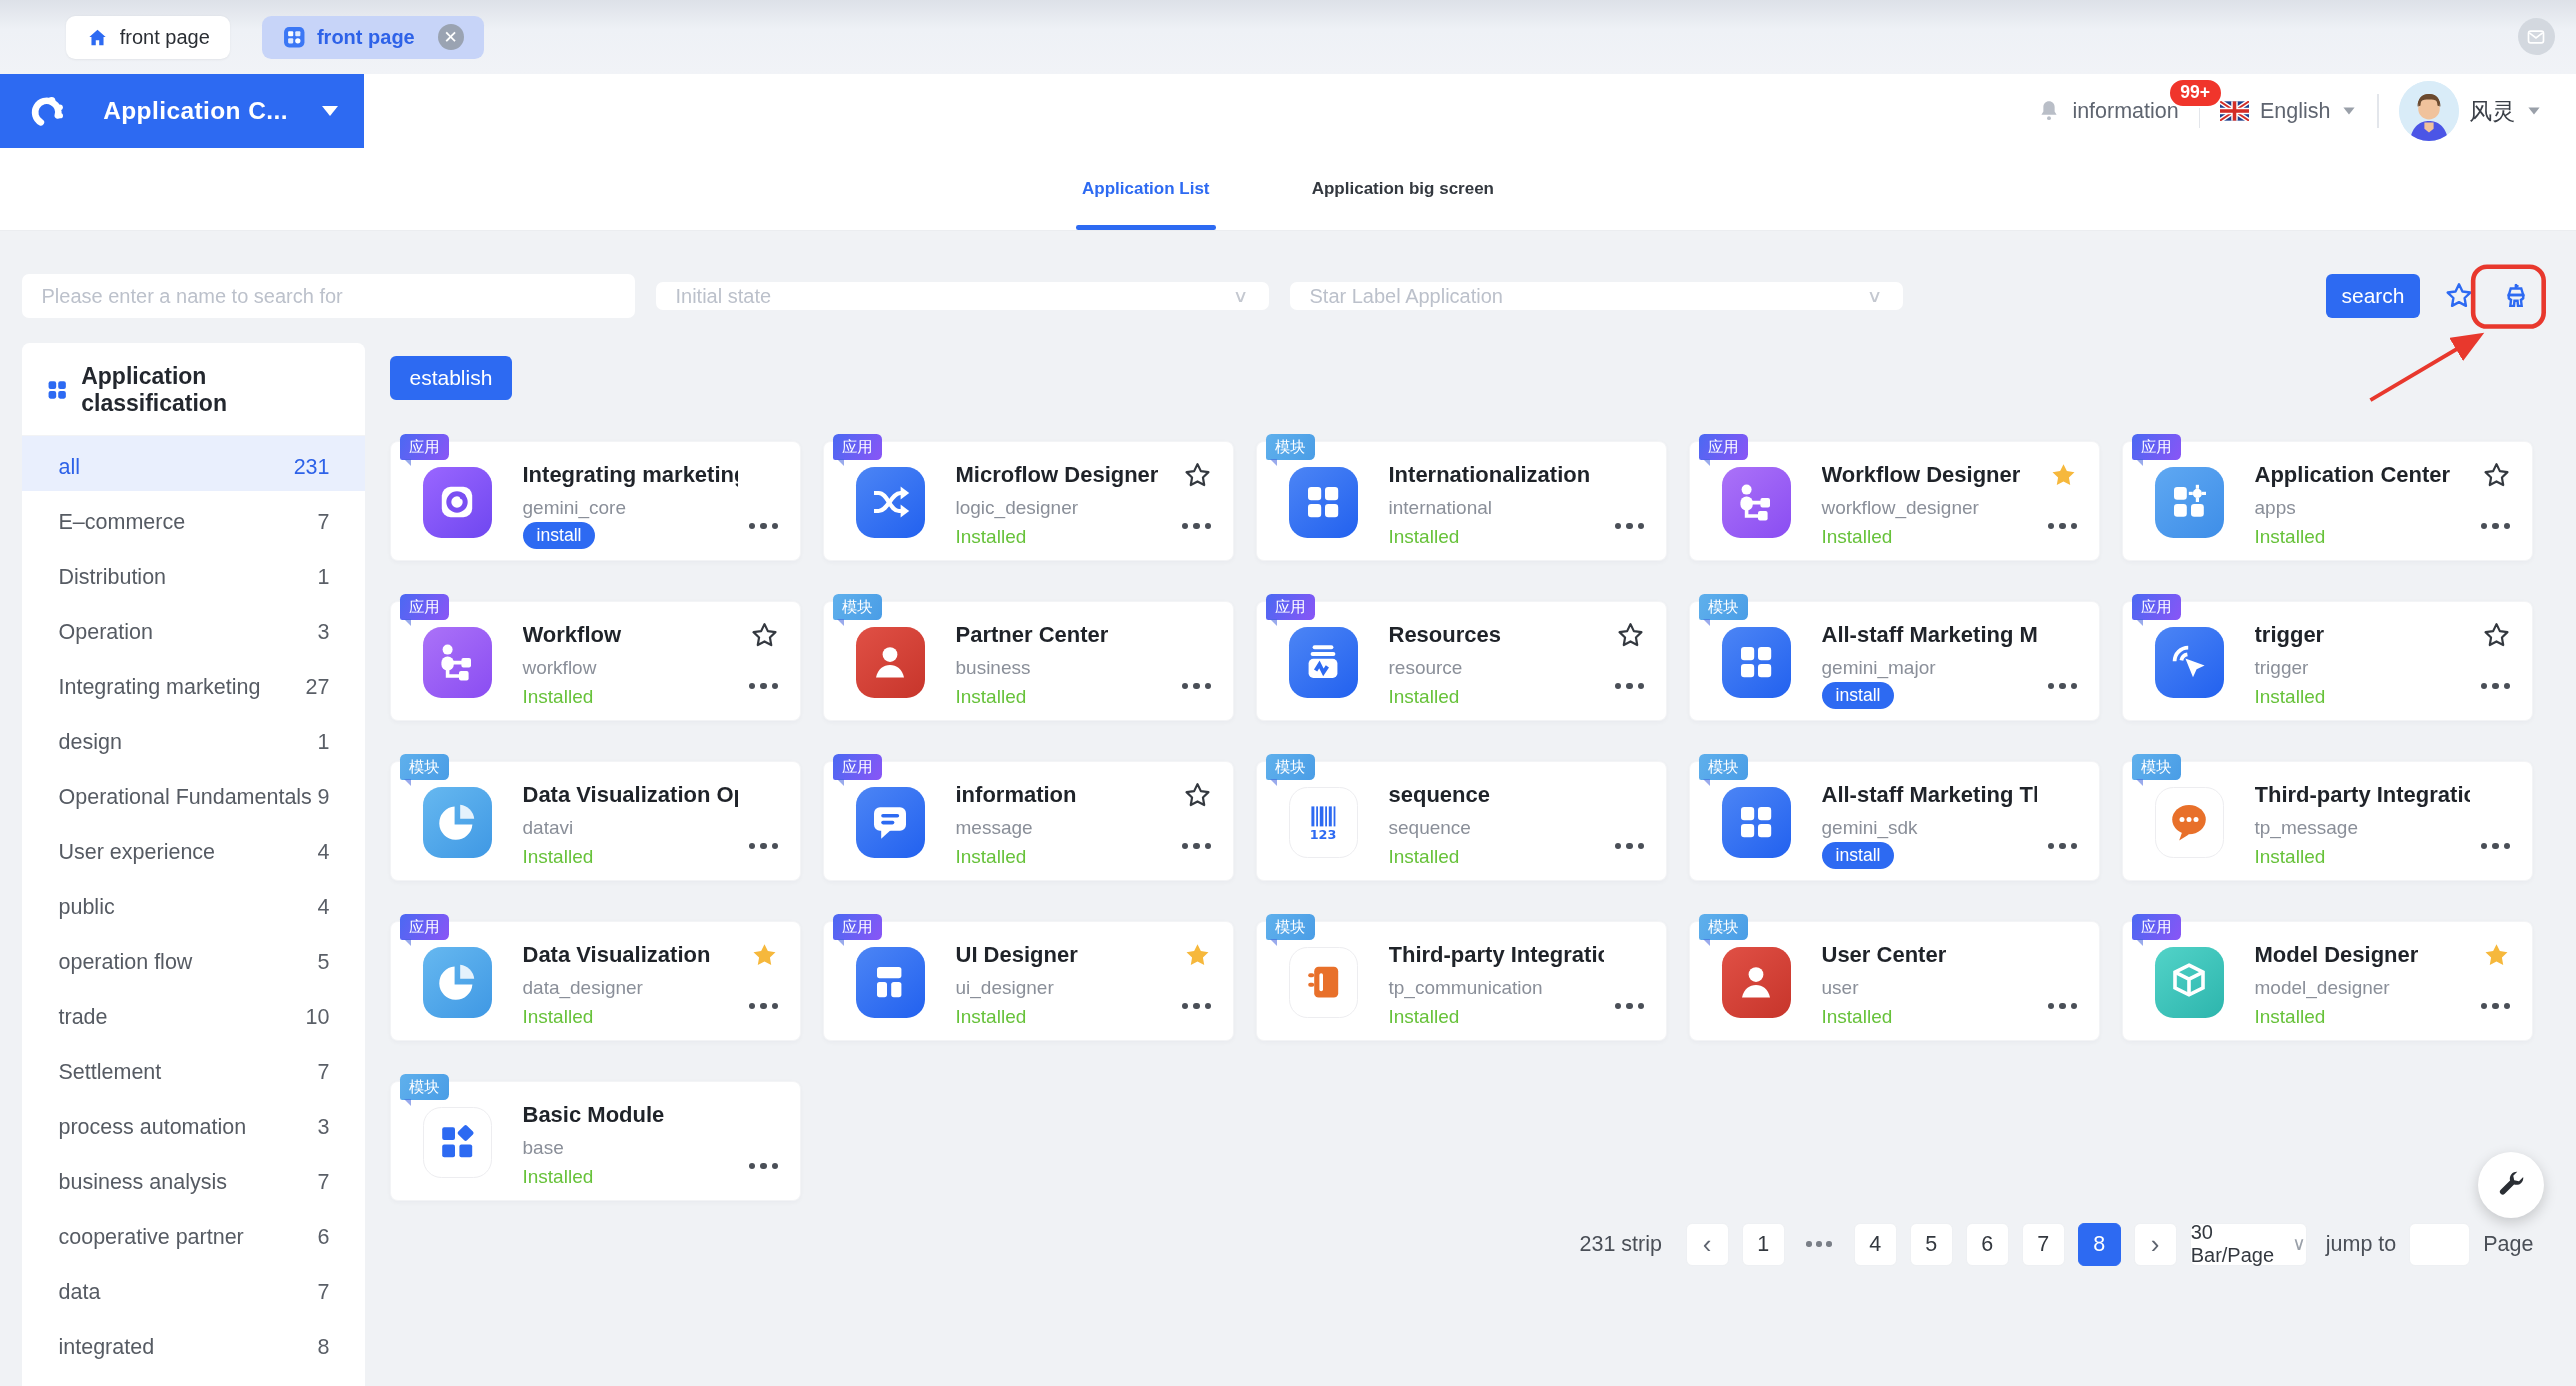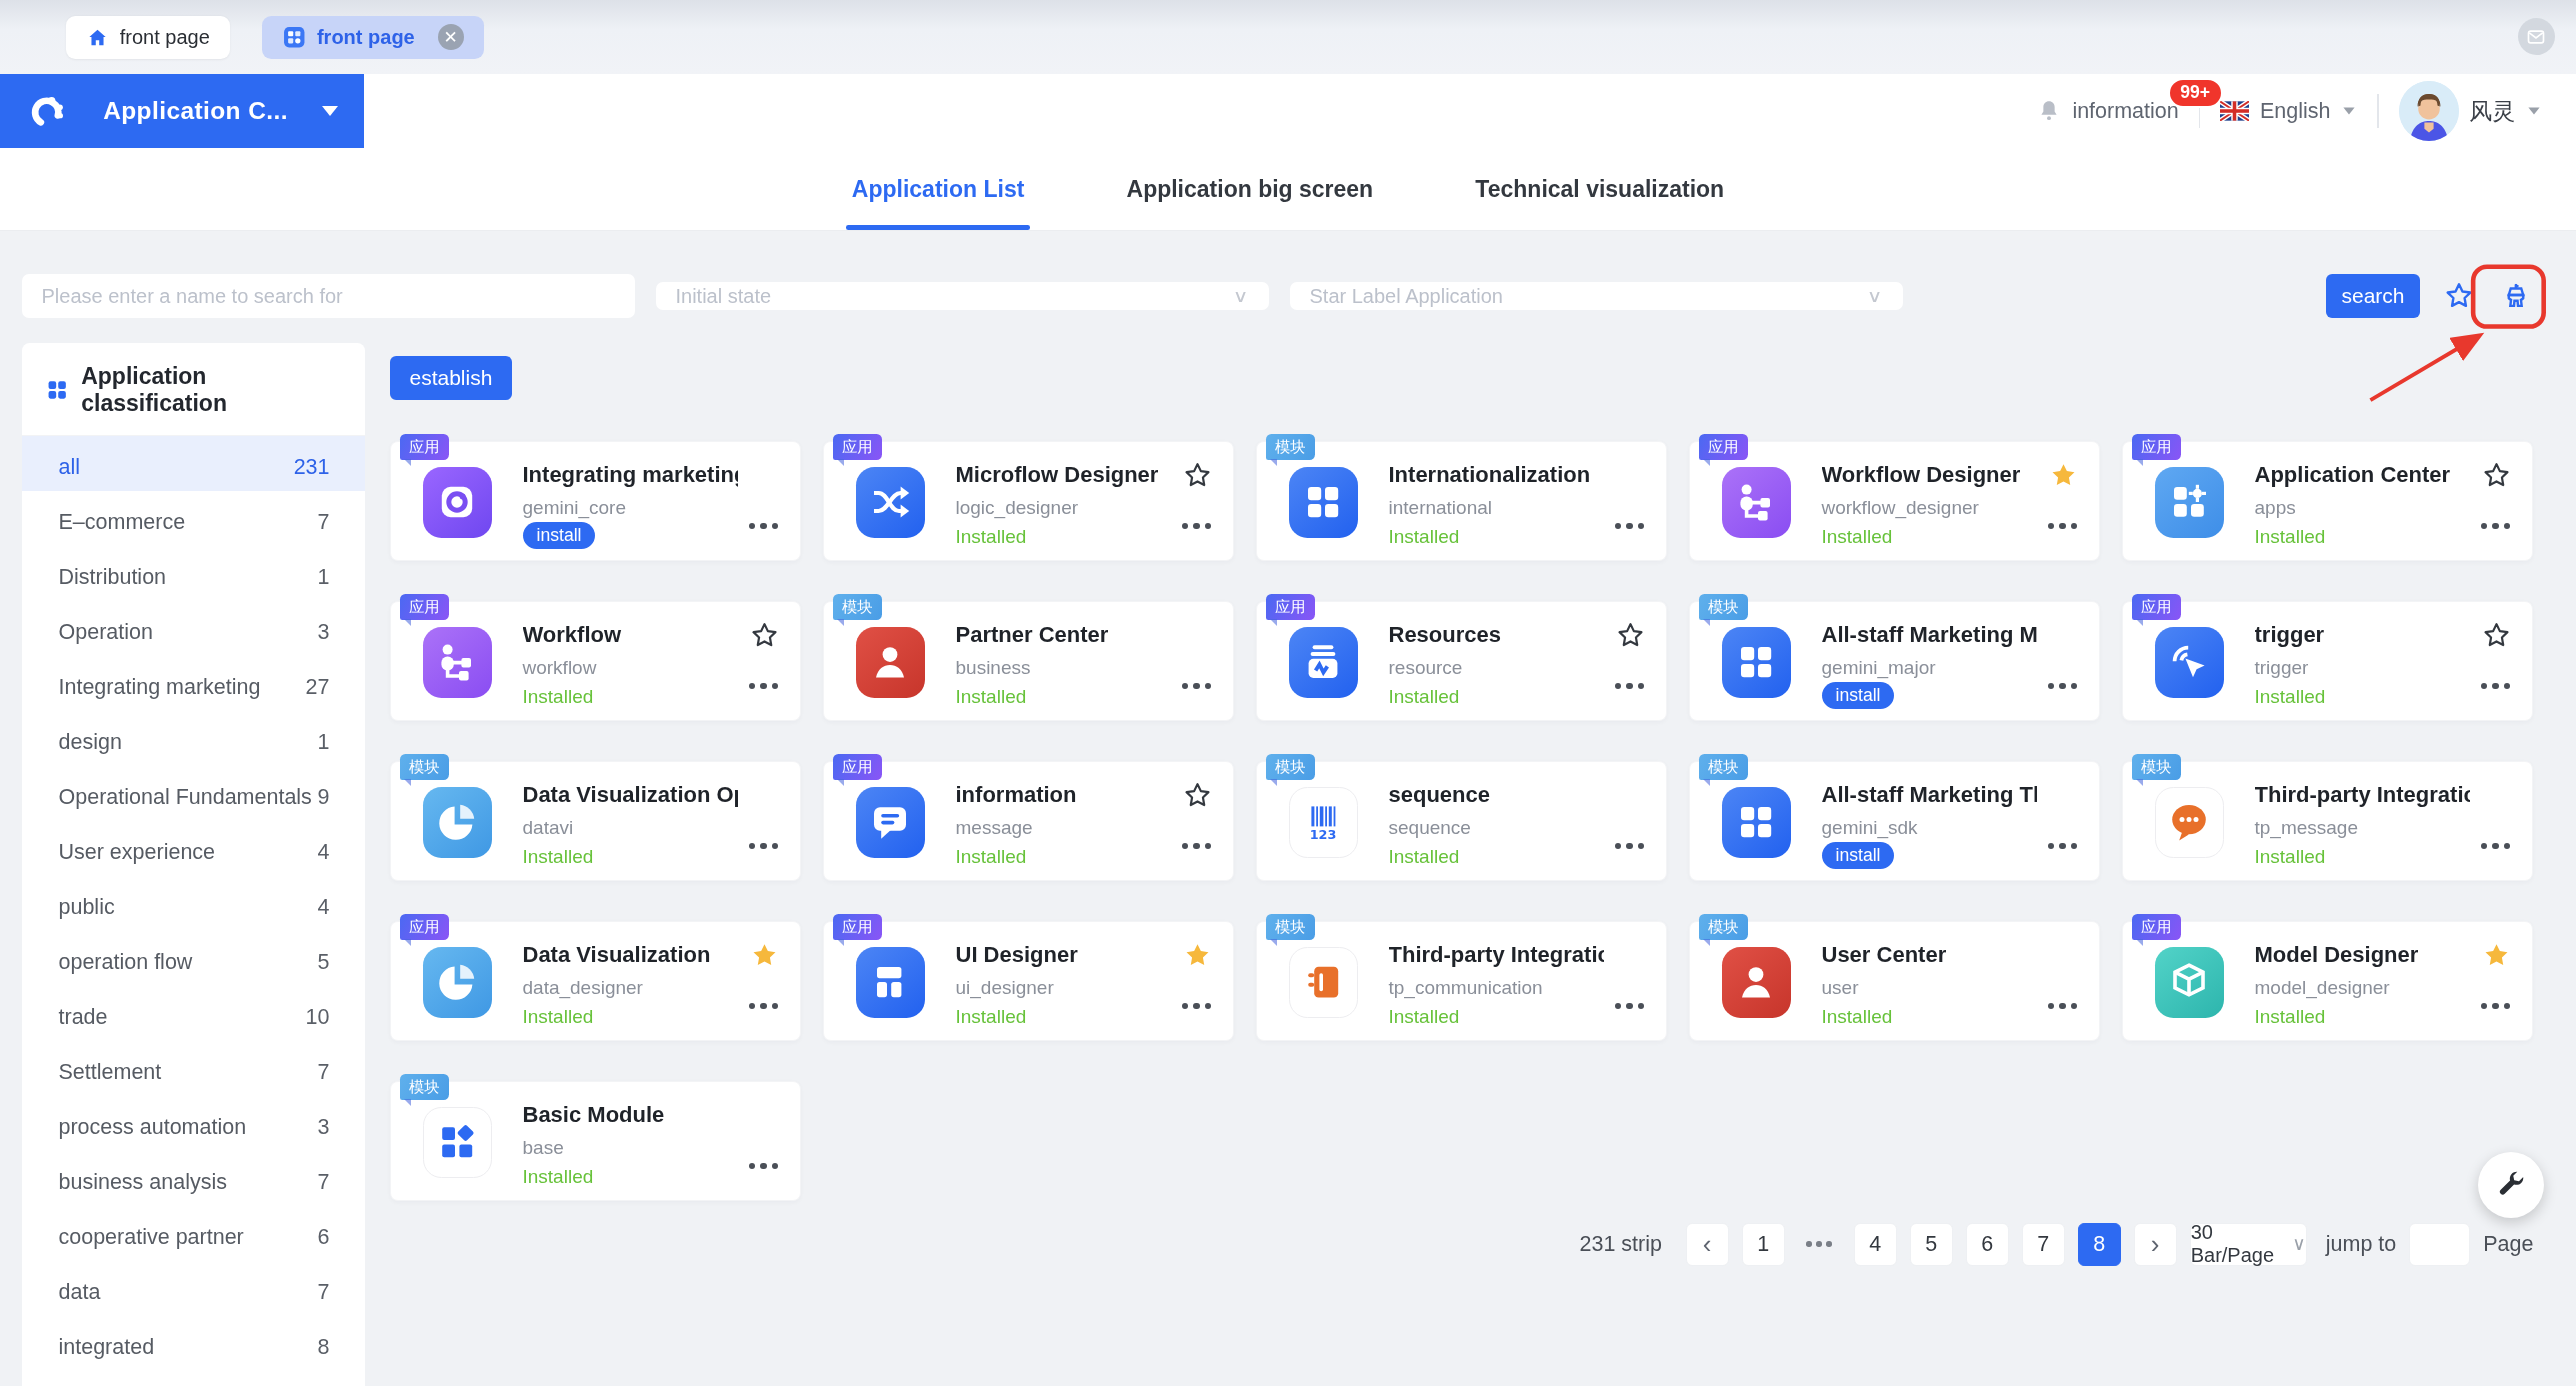--- a/index.html
+++ b/index.html
@@ -30,21 +30,21 @@
   .info-wrap { position:relative; }
   .badge { position:absolute; top:-20px; right:-44px; background:#f0352b; color:#fff; font-size:17.6px;
     padding:2.3px 10.7px; border-radius:766px; border:2.3px solid #fff; font-weight:bold;}
   .vdiv { width:1.5px; height:34px; background:#e3e6eb; }
   .avatar { width:60px; height:60px; border-radius:50%; overflow:hidden; background:#d9ecf8; }
   .uname { font-size:23px; color:#3a3f47; }
 
   
   .navrow { height:83px; background:#fff; border-bottom:1.5px solid #ebedf0; display:flex;
     justify-content:center; align-items:stretch; gap:90px; }
-  .navtab { display:flex; align-items:center; font-size:23px; color:#33383f; font-weight:bold;
+  .navtab { display:flex; align-items:center; font-size:17px; color:#33383f; font-weight:bold;
     position:relative; padding:0 6.1px; }
   .navtab.active { color:#2d6af2; }
   .navtab.active::after { content:""; position:absolute; left:0; right:0; bottom:0; height:4.6px;
     background:#2d6af2; border-radius:2.3px; }
 
   
   .filters { display:flex; align-items:center; margin:43px 43px 0 21.5px; height:44px; gap:21px; }
   .f-input { width:613px; height:44px; background:#fff; border:none; border-radius:7px;
     font-size:20px; color:#3a3f47; padding:0 20px; outline:none; }
   .f-input::placeholder { color:#bcc1cb; }
@@ -197,21 +197,20 @@
       </span>
       <span class="uname">风灵</span>
       <span class="caret gray" style="transform:scale(.7)"></span>
     </div>
   </div>
 </div>
 
 <div class="navrow">
   <div class="navtab active">Application List</div>
   <div class="navtab">Application big screen</div>
-  <div class="navtab">Technical visualization</div>
 </div>
 
 <div class="filters">
   <input class="f-input" placeholder="Please enter a name to search for" style="">
   <div class="f-select">
     <span>Initial state</span>
     <span class="chev">∨</span>
   </div>
   <div class="f-select">
     <span>Star Label Application</span>

